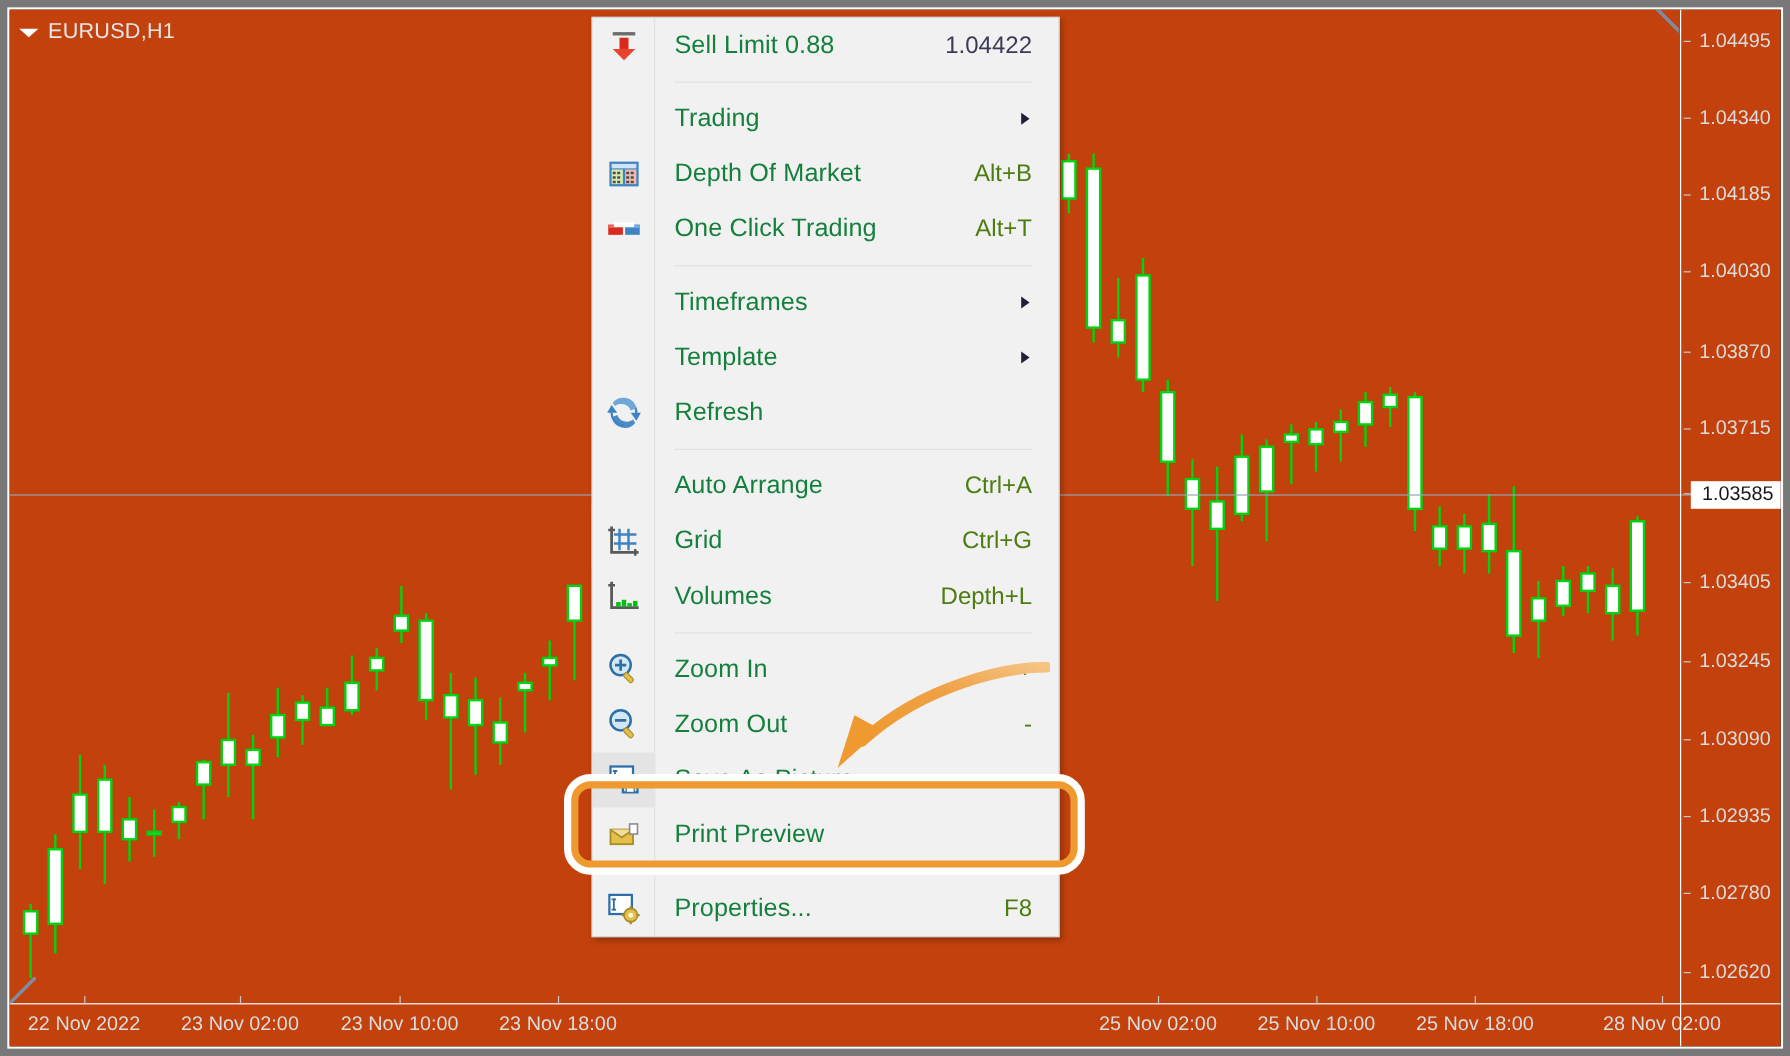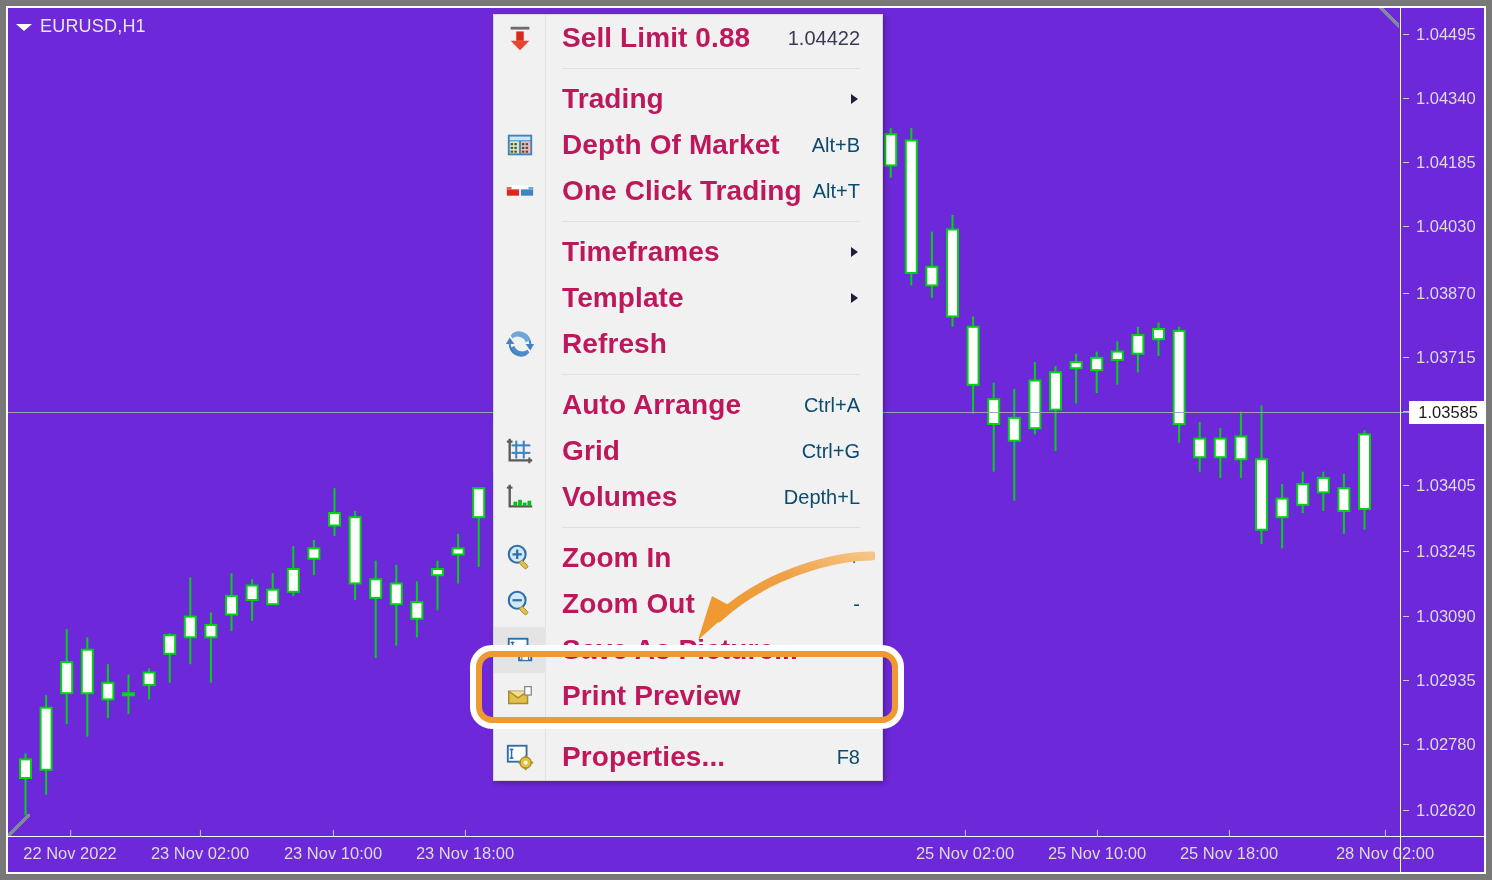--- a/index.html
+++ b/index.html
@@ -19,21 +19,21 @@
     position: absolute;
     left: 6px; top: 6px;
     width: 1480px; height: 868px;
     background: #000;
     border: 2px solid #ffffff;
     overflow: hidden;
   }
   .chart-inner {
     position: absolute;
     left: 0; top: 0; right: 0; bottom: 0;
-    background: #6d28d9;
+    background: #c2410c;
   }
   
   .symbol-label {
     position: absolute;
     left: 8px; top: 8px;
     display: flex; align-items: center;
     gap: 8px;
     z-index: 6;
   }
   .sym-caret {
@@ -169,31 +169,30 @@
     z-index: 2;
   }
   .mi .ico {
     position: absolute;
     left: 8px; top: 50%;
     transform: translateY(-50%);
     width: 36px; height: 34px;
     display: flex; align-items: center; justify-content: center;
   }
   .mi .lbl {
-    color: #be185d;
-    font-size: 28px;
+    color: #15803d;
+    font-size: 21px;
     white-space: nowrap;
     padding-left: 16px;
     letter-spacing: .1px;
-    font-weight: bold;
   }
   .mi .accel {
     position: absolute;
     right: 22px;
-    color: #0c4a6e;
+    color: #4d7c0f;
     font-size: 20px;
     white-space: nowrap;
   }
   .mi .sub-arrow {
     position: absolute;
     right: 24px;
     width: 0; height: 0;
     border-top: 5px solid transparent;
     border-bottom: 5px solid transparent;
     border-left: 7px solid #1f1f3a;

